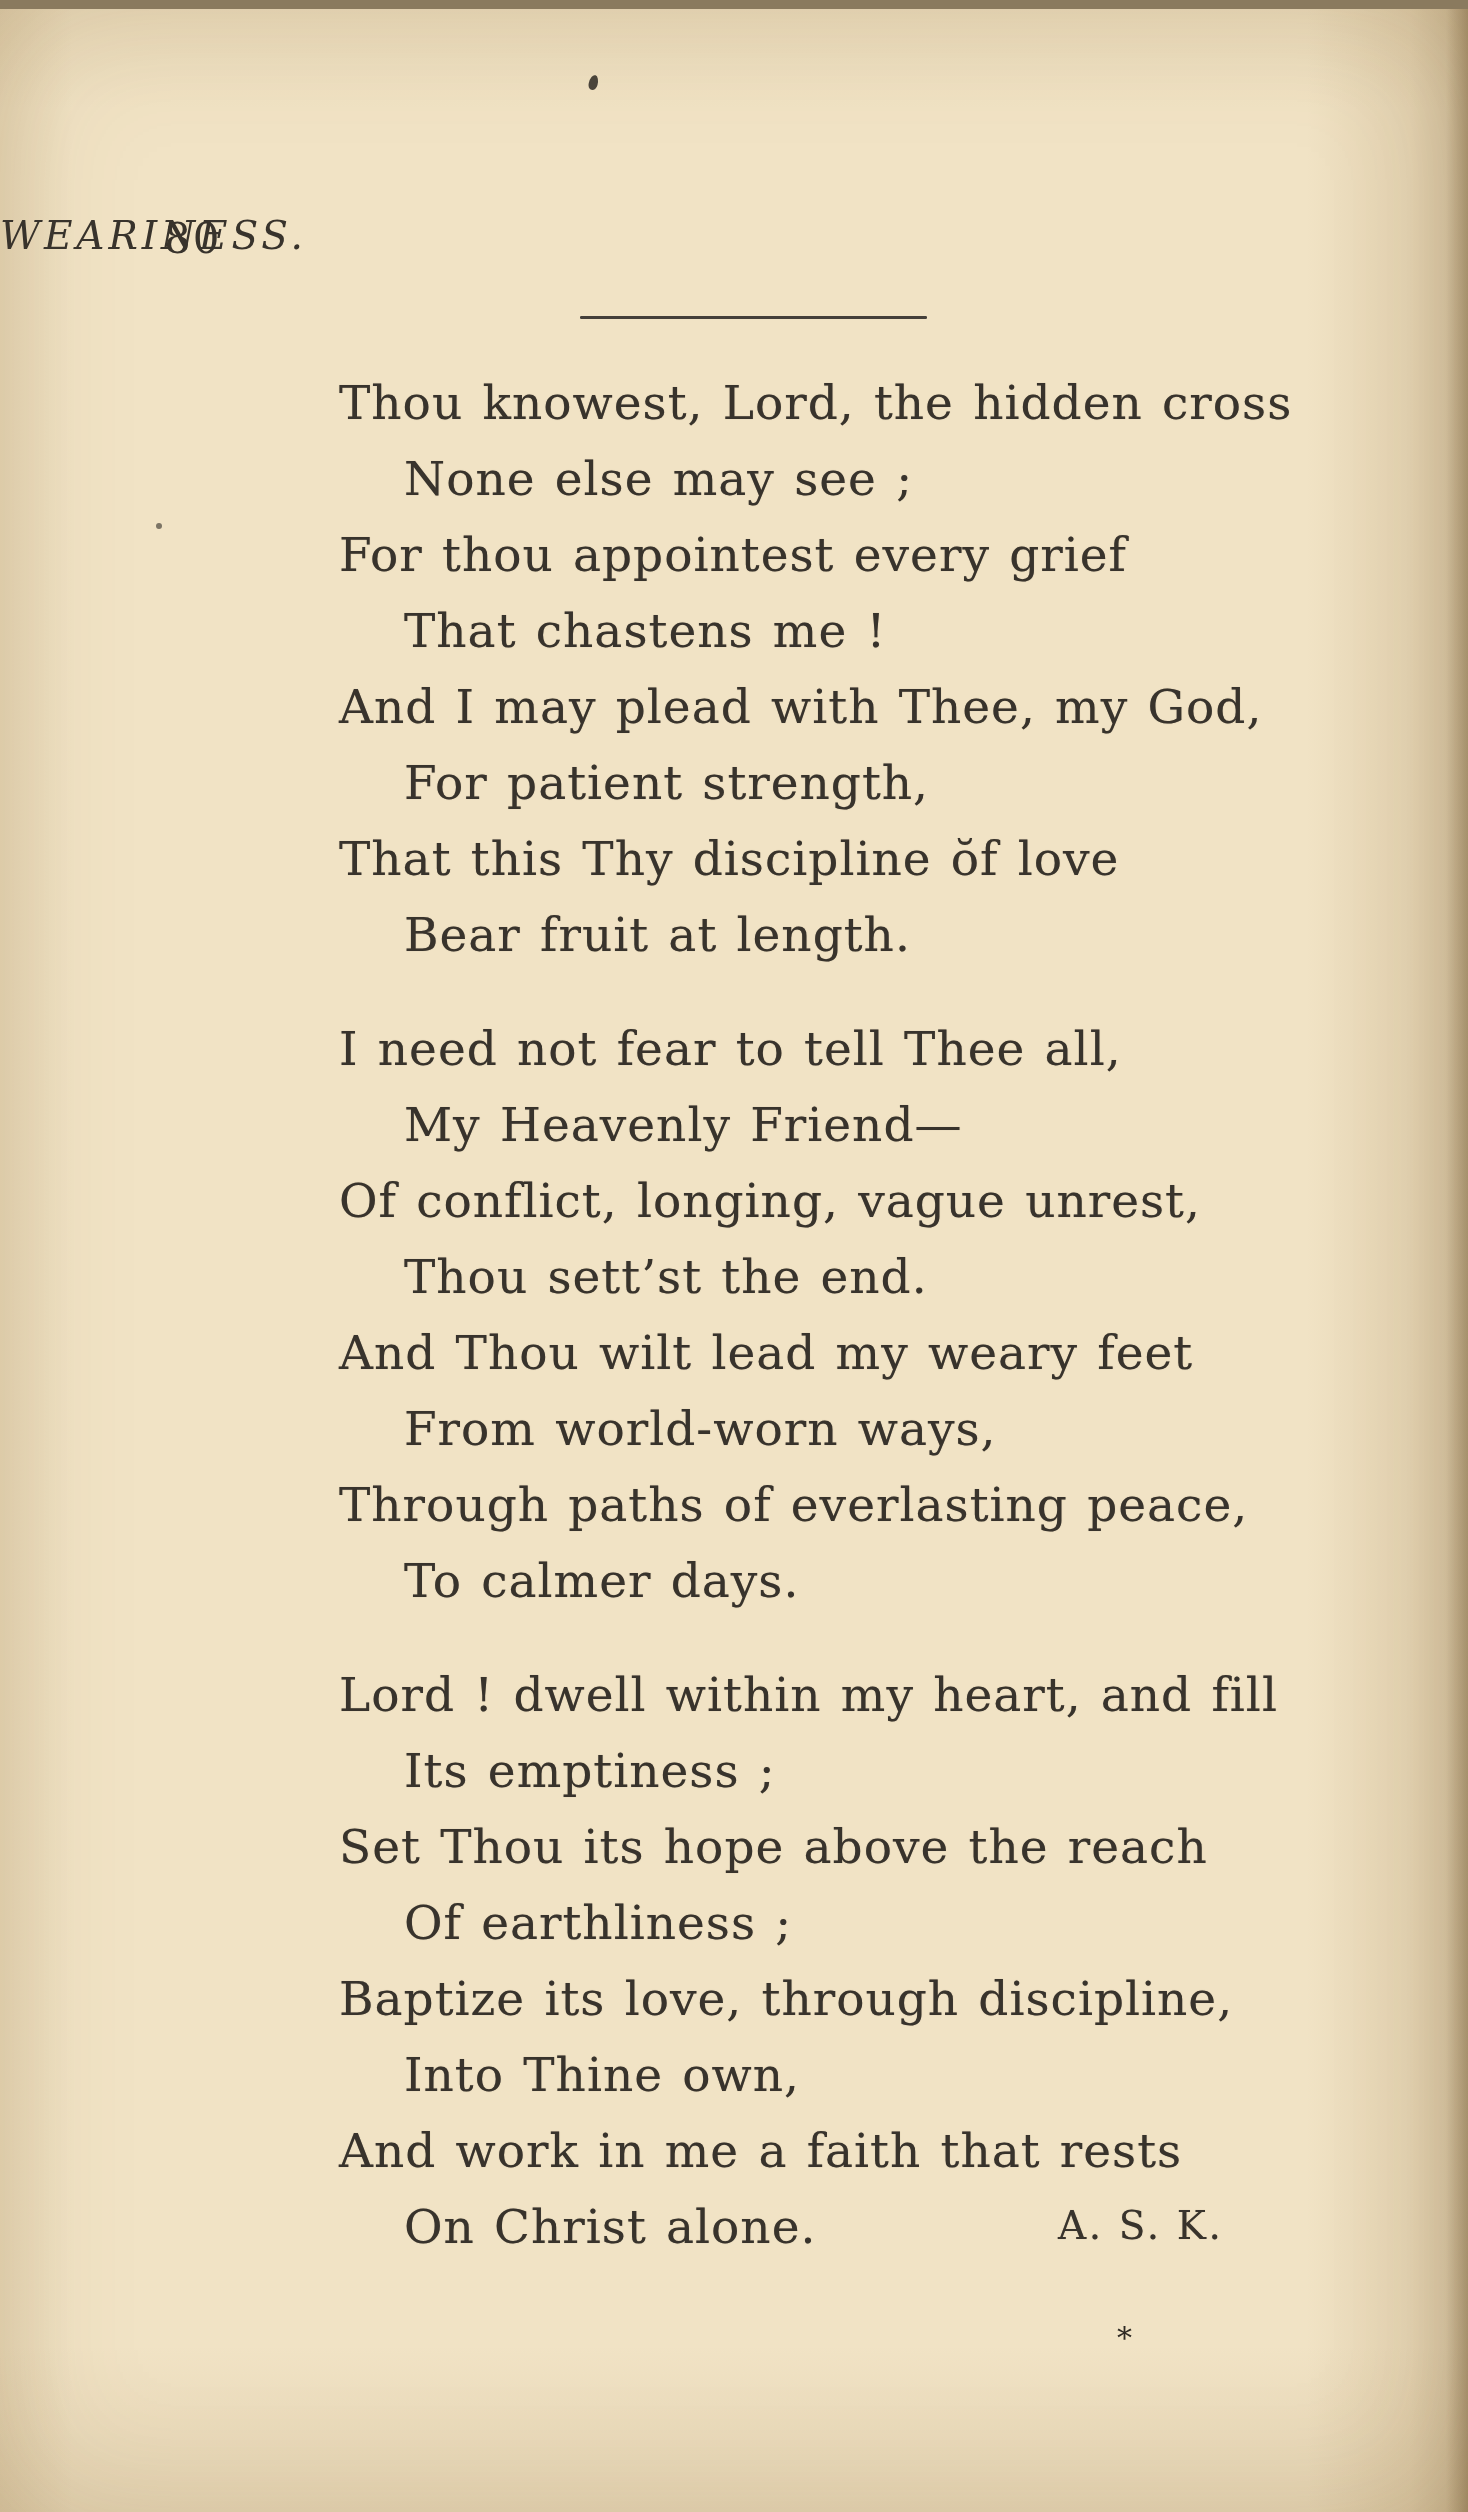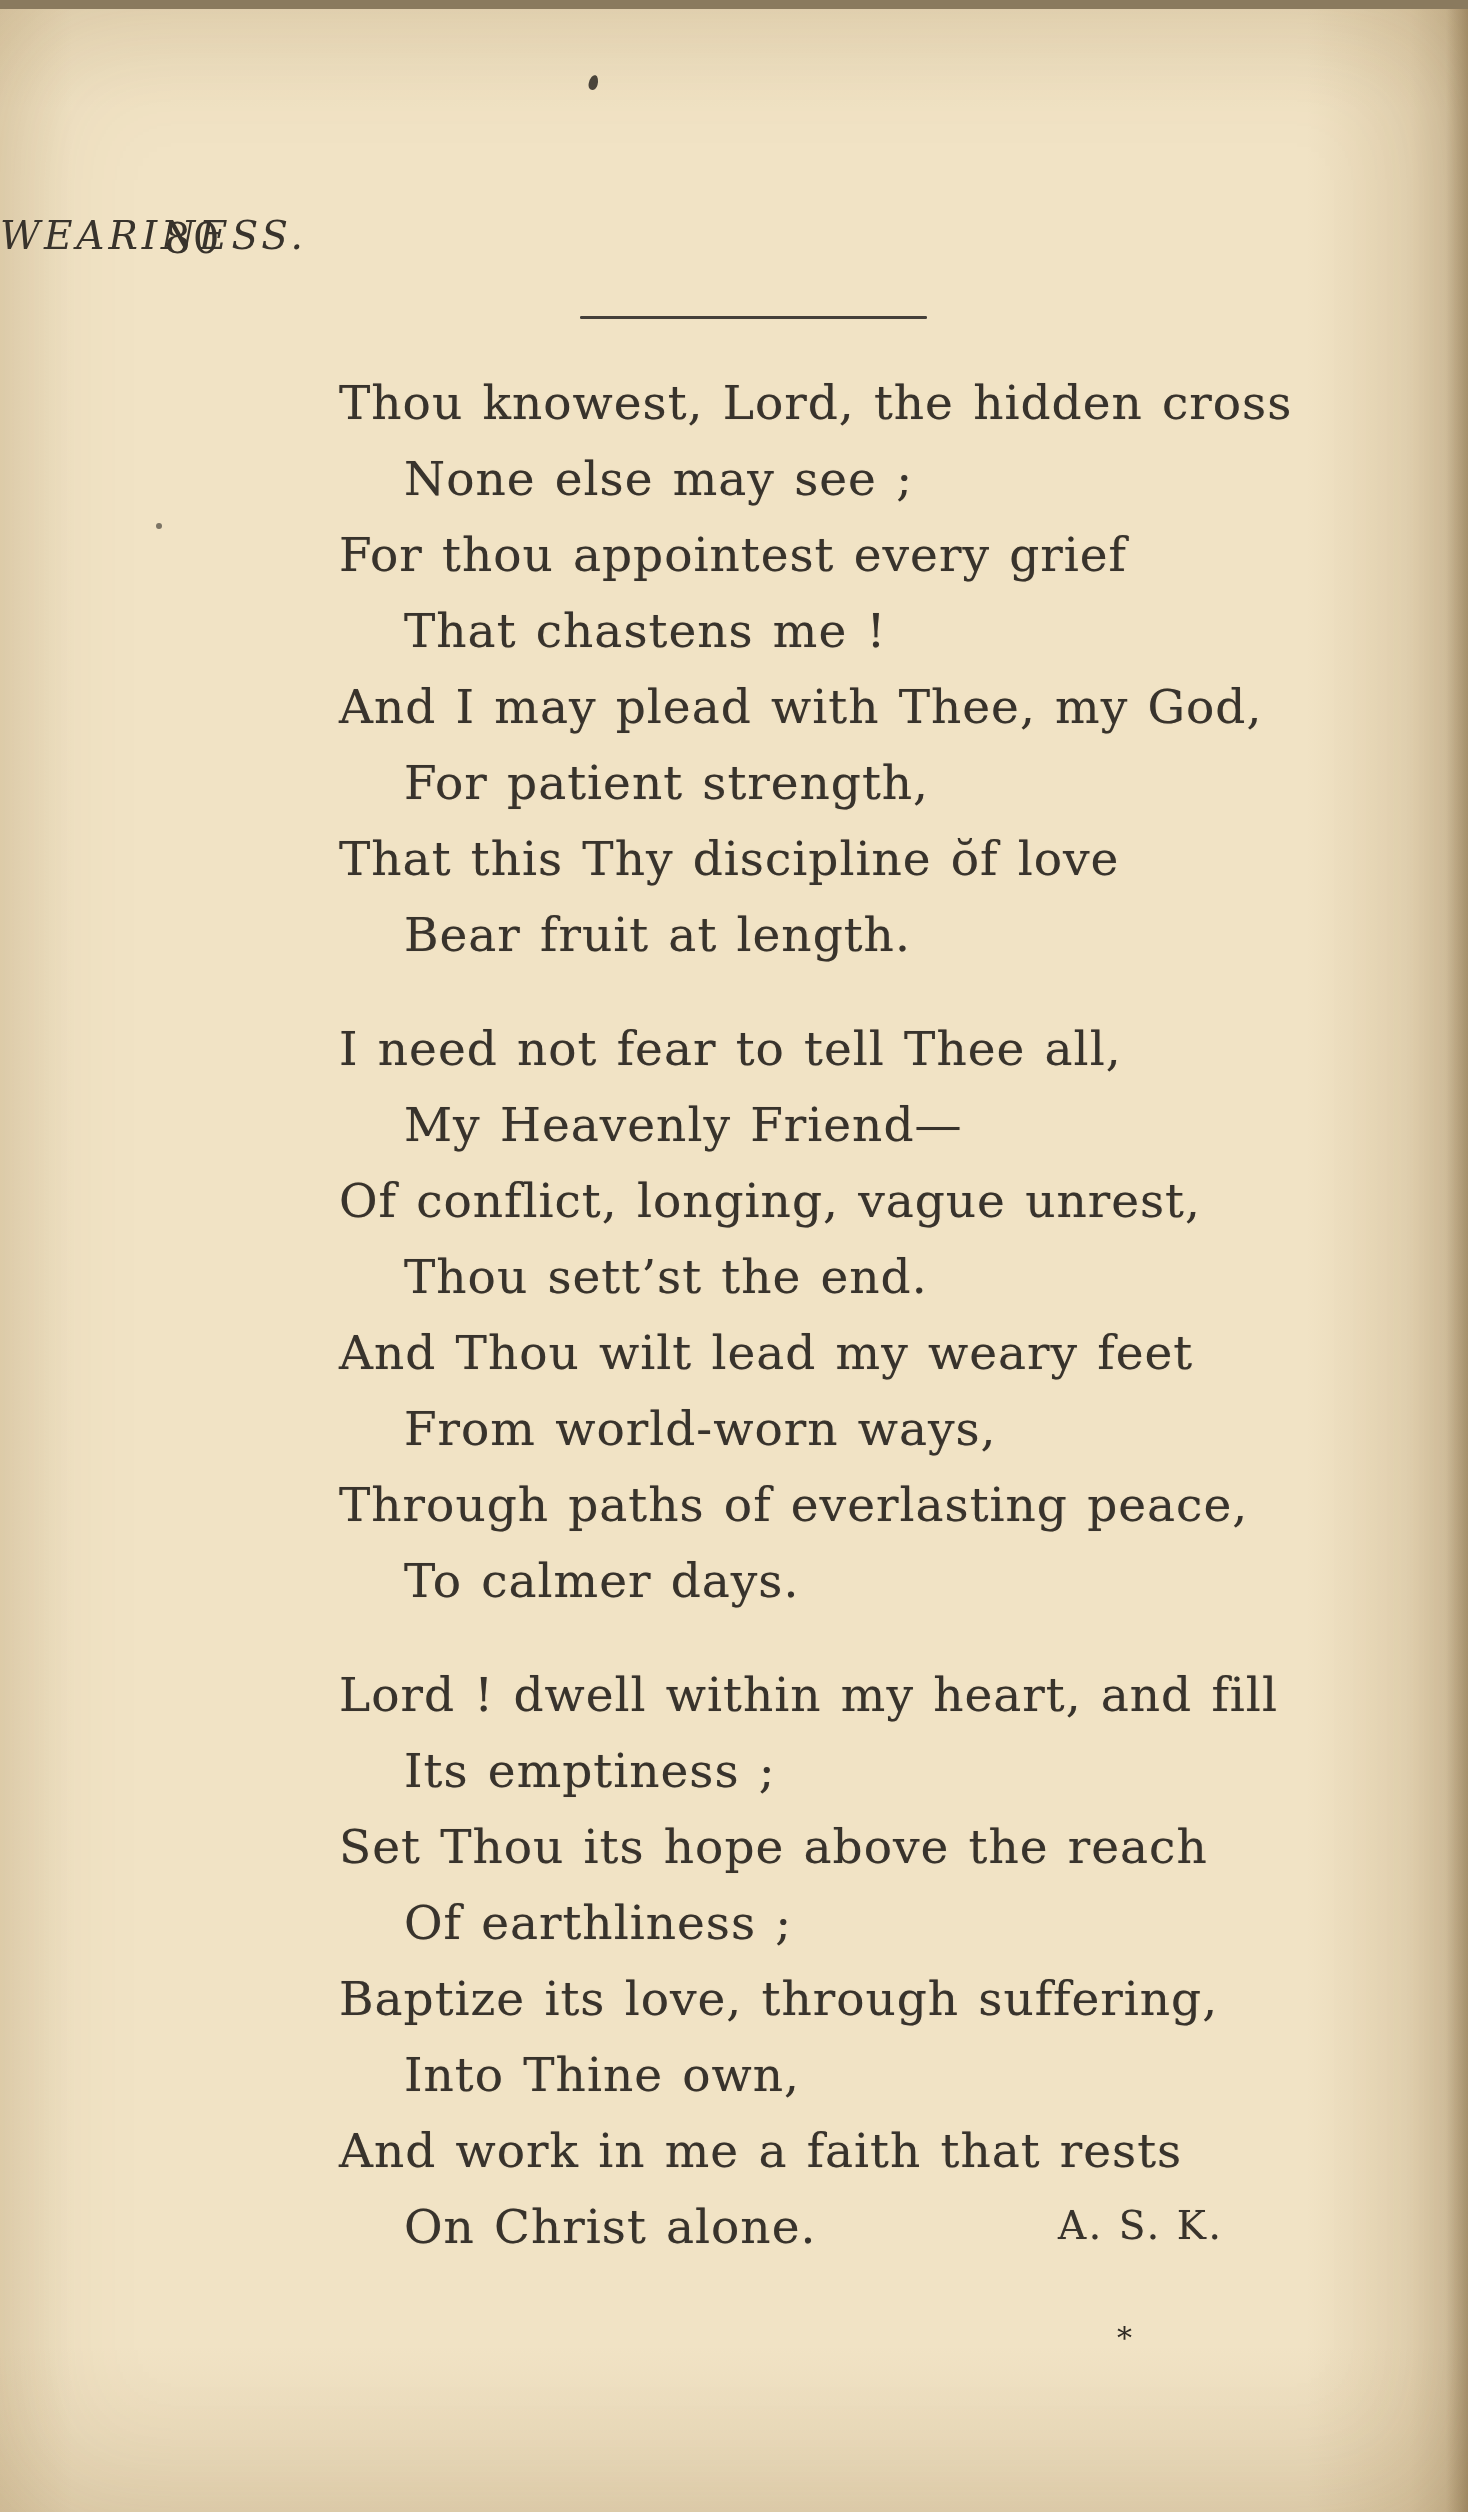--- a/index.html
+++ b/index.html
@@ -147,21 +147,21 @@
         <div class="poem-line">And Thou wilt lead my weary feet</div>
         <div class="poem-line indented">From world-worn ways,</div>
         <div class="poem-line">Through paths of everlasting peace,</div>
         <div class="poem-line indented">To calmer days.</div>
       </div>
       <div class="stanza">
         <div class="poem-line">Lord ! dwell within my heart, and fill</div>
         <div class="poem-line indented">Its emptiness ;</div>
         <div class="poem-line">Set Thou its hope above the reach</div>
         <div class="poem-line indented">Of earthliness ;</div>
-        <div class="poem-line">Baptize its love, through suffering,</div>
+        <div class="poem-line">Baptize its love, through discipline,</div>
         <div class="poem-line indented">Into Thine own,</div>
         <div class="poem-line">And work in me a faith that rests</div>
         <div class="poem-line indented">On Christ alone.</div>
       </div>
     </div>
 
   <div class="attribution">A. S. K.</div>
 
   <div class="footnote-mark">*</div>
 

